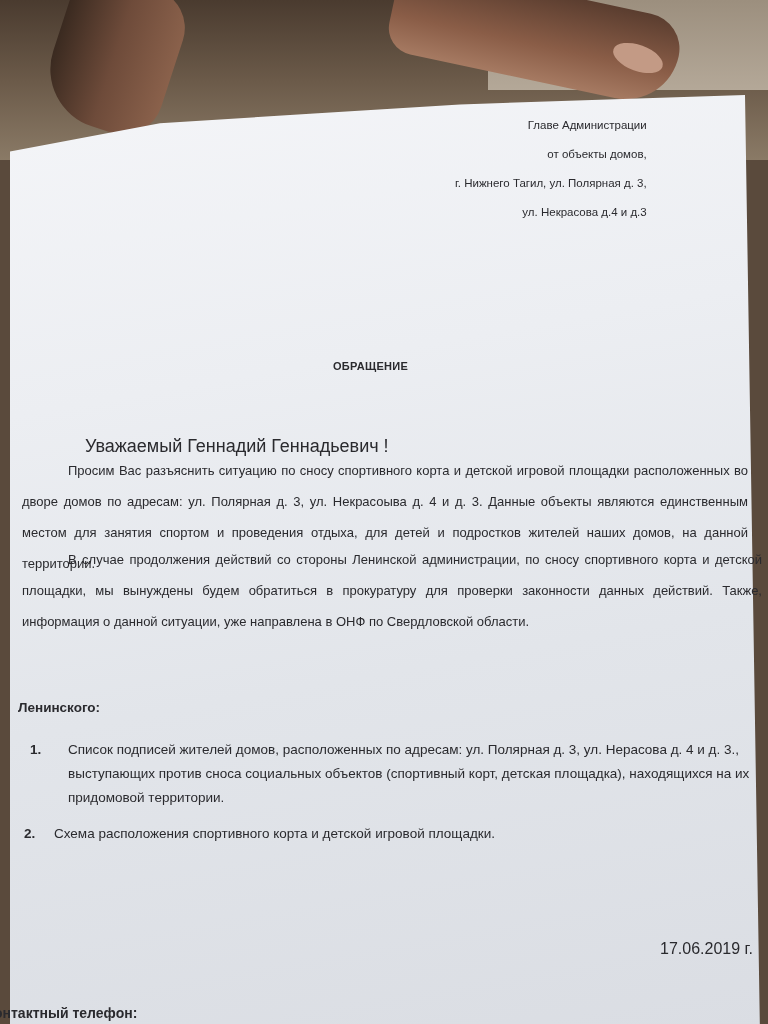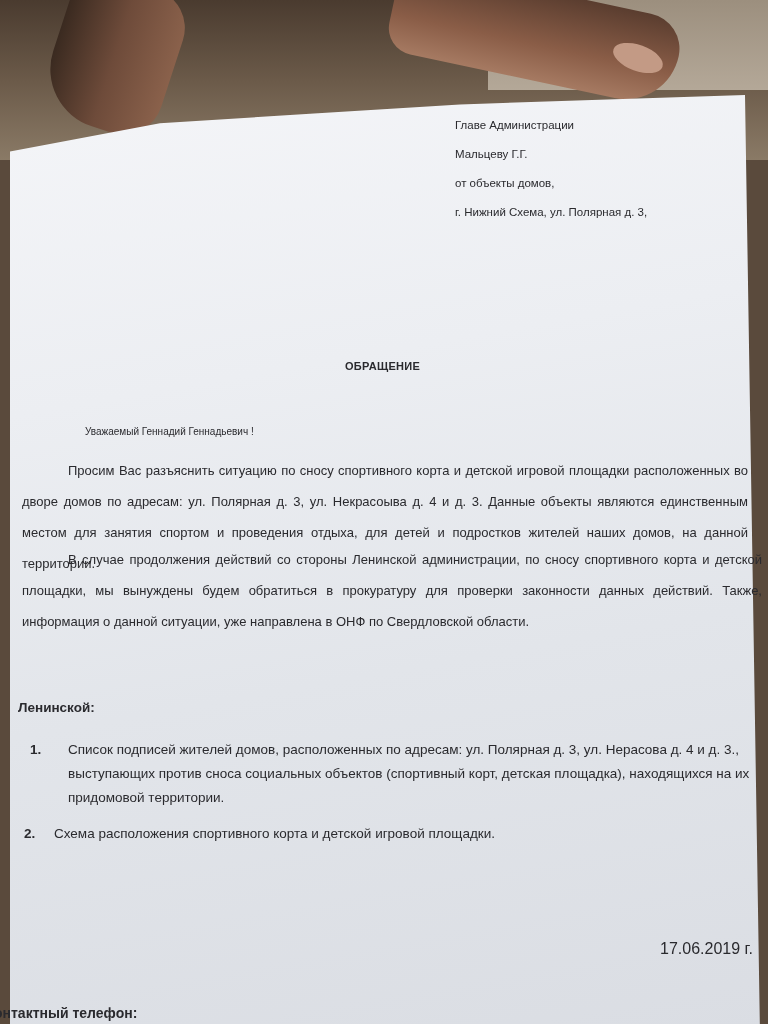--- a/index.html
+++ b/index.html
@@ -37,25 +37,25 @@
       position: absolute; left: 10px; top: 95px; width: 750px; height: 940px;
       background: linear-gradient(170deg, #f4f5f8 0%, #eceef2 30%, #e2e5ea 60%, #dadde3 100%);
       clip-path: polygon(0 6%, 20% 3%, 40% 2%, 60% 1%, 98% 0, 100% 100%, 0 100%);
       box-shadow: 0 0 8px rgba(0,0,0,0.3);
     }
     .content {
       position: absolute; left: 0; top: 0; width: 768px; height: 1024px;
       color: #2a2a2e;
     }
     .addressee { position: absolute; left: 455px; top: 118px; font-size: 11.5px; }
-    .addressee div { height: 29px; line-height: 14px; white-space: nowrap; }
+    .addressee div { height: 29px; line-height: 14px; white-space: nowrap; text-align: right; }
     .title {
-      position: absolute; left: 345px; top: 360px; font-size: 11px; font-weight: bold; letter-spacing: 0.3px;
+      position: absolute; left: 333px; top: 360px; font-size: 11px; font-weight: bold; letter-spacing: 0.3px;
     }
-    .salutation { position: absolute; left: 85px; top: 426px; font-size: 10px; text-align: center; }
+    .salutation { position: absolute; left: 85px; top: 436px; font-size: 18px; text-align: center; }
     .para {
       position: absolute; left: 18px; width: 730px; font-size: 13px; line-height: 31px; text-align: justify;
     }
     .para .indent { display: inline-block; width: 46px; }
     .para1 { top: 455px; left: 22px; width: 726px; }
     .para2 { top: 544px; left: 22px; width: 740px; }
     .appendix-label { position: absolute; left: 18px; top: 700px; font-size: 13.5px; font-weight: bold; }
     .list { position: absolute; left: 30px; top: 738px; width: 730px; font-size: 13.5px; line-height: 24px; }
     .list-item { display: flex; margin-bottom: 12px; }
     .list-num { font-weight: bold; width: 38px; flex: none; }
@@ -70,34 +70,34 @@
 <div class="bg-ground-right"></div>
 <div class="hand-left"></div>
 <div class="hand-right"></div>
 <div class="nail-right"></div>
 
 <div class="paper"></div>
 
 <div class="content">
   <div class="addressee">
     <div>Главе Администрации</div>
-    <div>Мальцеву Г.Г.</div>
     <div>от объекты домов,</div>
-    <div>г. Нижний Схема, ул. Полярная д. 3,</div>
+    <div>г. Нижнего Тагил, ул. Полярная д. 3,</div>
+    <div>ул. Некрасова д.4 и д.3</div>
   </div>
 
   <div class="title">ОБРАЩЕНИЕ</div>
 
   <div class="salutation">Уважаемый Геннадий  Геннадьевич !</div>
 
   <div class="para para1"><span class="indent"></span><span>Просим Вас разъяснить ситуацию по сносу спортивного корта и детской игровой площадки расположенных во дворе домов по адресам: ул. Полярная д. 3, ул. Некрасоыва д. 4 и д. 3. Данные объекты являются единственным местом для занятия спортом и проведения отдыха, для детей и подростков жителей наших домов, на данной территории.</span></div>
 
   <div class="para para2"><span class="indent"></span><span>В случае продолжения действий со стороны Ленинской администрации, по сносу спортивного корта и детской площадки, мы вынуждены будем обратиться в прокуратуру для проверки законности данных действий. Также, информация о данной ситуации, уже направлена в ОНФ по Свердловской области.</span></div>
 
-  <div class="appendix-label">Ленинской:</div>
+  <div class="appendix-label">Ленинского:</div>
 
   <div class="list">
     <div class="list-item">
       <span class="list-num">1.</span>
       <span>Список подписей жителей домов, расположенных по адресам: ул. Полярная д. 3, ул. Нерасова д. 4 и д. 3., выступающих против сноса социальных объектов (спортивный корт, детская площадка), находящихся на их придомовой территории.</span>
     </div>
     <div class="list-item second">
       <span class="list-num">2.</span>
       <span>Схема расположения спортивного корта и детской игровой площадки.</span>
     </div>

